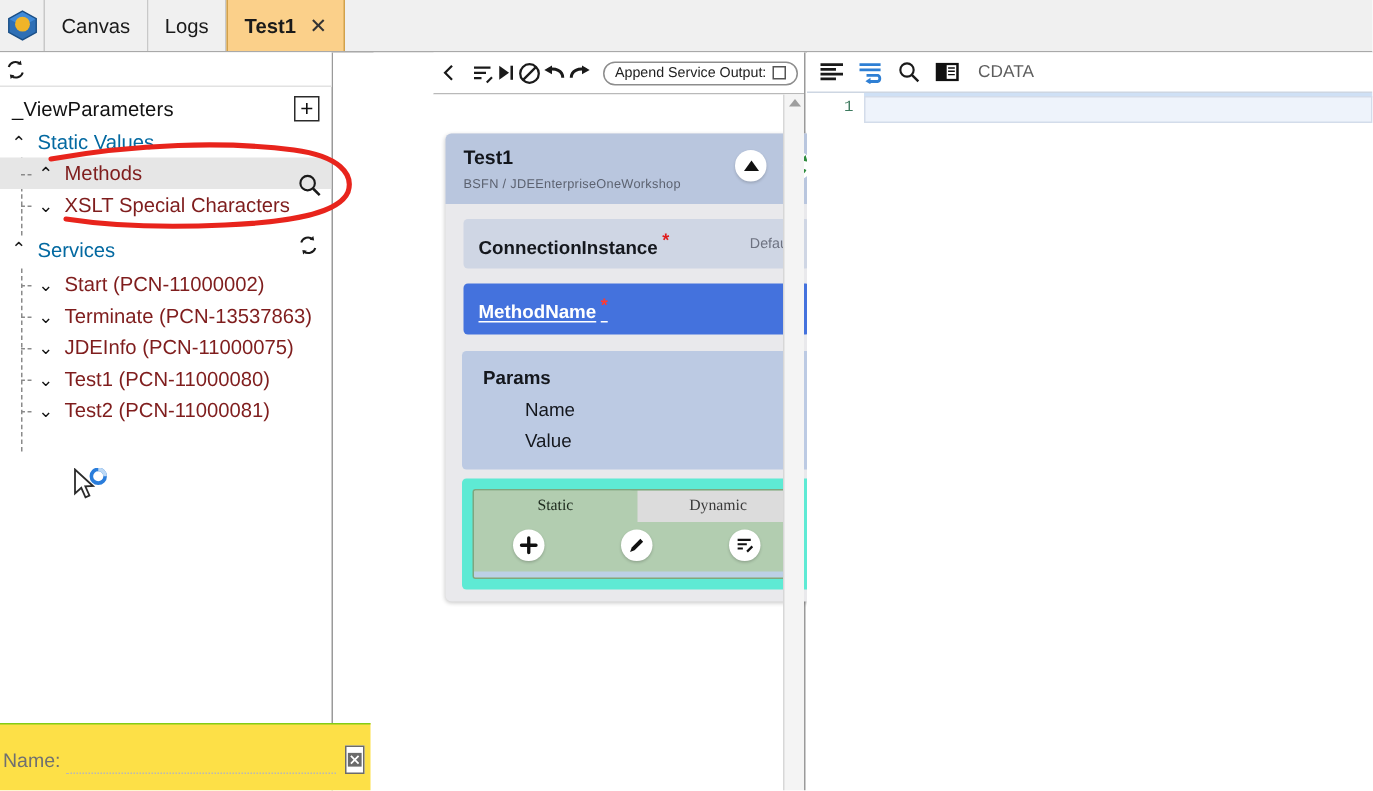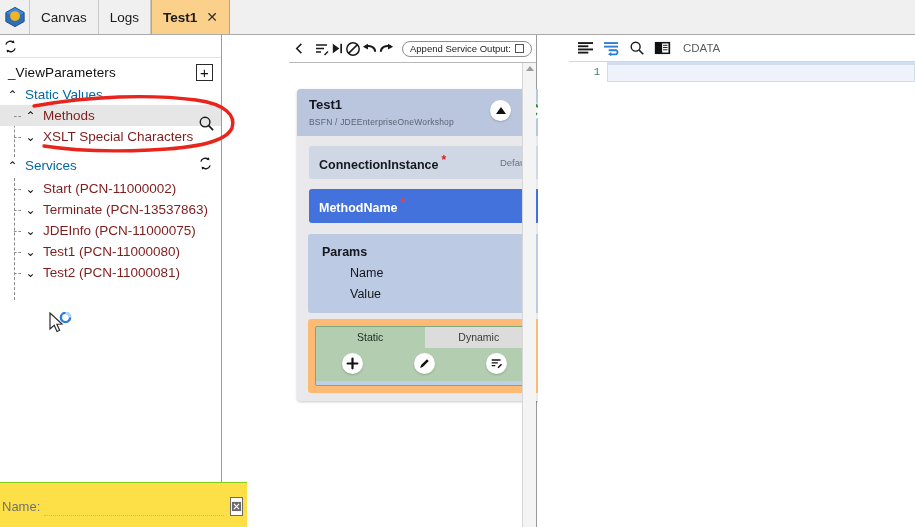--- a/index.html
+++ b/index.html
@@ -174,34 +174,34 @@
   .row-field {
     margin: 10px 12px 0 12px; background: #cfd6e4;
     border-radius: 3px; padding: 7px 10px;
     display: flex; align-items: center; justify-content: space-between;
   }
   .row-field .fl { font-size: 12.5px; color: #15181e; font-weight: 600; }
   .req { color: #e01b1b; font-size: 12px; margin-left: 3px; vertical-align: super; }
   .row-field .fv { font-size: 9.5px; color: #6d7280; }
 
   .row-field.highlight { background: #4472dd; }
-  .row-field.highlight .fl { color: #ffffff; }
+  .row-field.highlight .fl { color: #ffffff; text-decoration: underline; }
   .row-field.highlight .req { color: #ff3b30; }
 
   .params-box {
     margin: 11px 11px 0 11px; background: #bccae3;
     border-radius: 3px; padding: 9px 0 10px 0;
   }
   .p-l0 { font-size: 12.5px; color: #14171d; font-weight: 600; padding: 2px 0 2px 14px; }
   .p-l1 { font-size: 12.5px; color: #14171d; padding: 4px 0 2px 28px; }
   .p-l2 { font-size: 12.5px; color: #14171d; padding: 5px 0 2px 42px; }
 
   .seg-wrap {
-    margin: 6px 11px 0 11px; background: #fdba74;
-    border-radius: 3px; padding: 7px;
+    margin: 6px 11px 0 11px; background: #5eead4;
+    border-radius: 3px; padding: 7px; font-family: Liberation Serif, serif;
   }
   .seg-card {
     border: 1px solid #7fa67f; border-radius: 2px; overflow: hidden;
     background: #b2cdb0;
   }
   .seg-tabs { display: flex; height: 21px; }
   .seg-tab {
     flex: 1; display: flex; align-items: center; justify-content: center;
     font-size: 10.5px; color: #2c2c2c; cursor: pointer;
   }
@@ -227,21 +227,21 @@
   }
   .c-scroll-up {
     margin: 3px auto 0 auto; width: 0; height: 0;
     border-left: 4px solid transparent; border-right: 4px solid transparent;
     border-bottom: 5px solid #9e9e9e;
   }
 
   
   .right {
     position: absolute; left: 538px; top: 35px;
-    width: 377px; height: 492px; background: #ffffff; padding-left: 31px;
+    width: 377px; height: 492px; background: #ffffff;
   }
   .r-toolbar {
     height: 27px; display: flex; align-items: center; gap: 9px;
     padding-left: 8px; border-bottom: 1px solid #cdd6e2;
     background: #fff;
   }
   .r-lbl { font-size: 11.5px; color: #5d5d5d; margin-left: 3px; }
   .r-body { position: relative; height: 465px; background: #fff; }
   .gutter {
     position: absolute; left: 0; top: 0; width: 38px; height: 465px;

